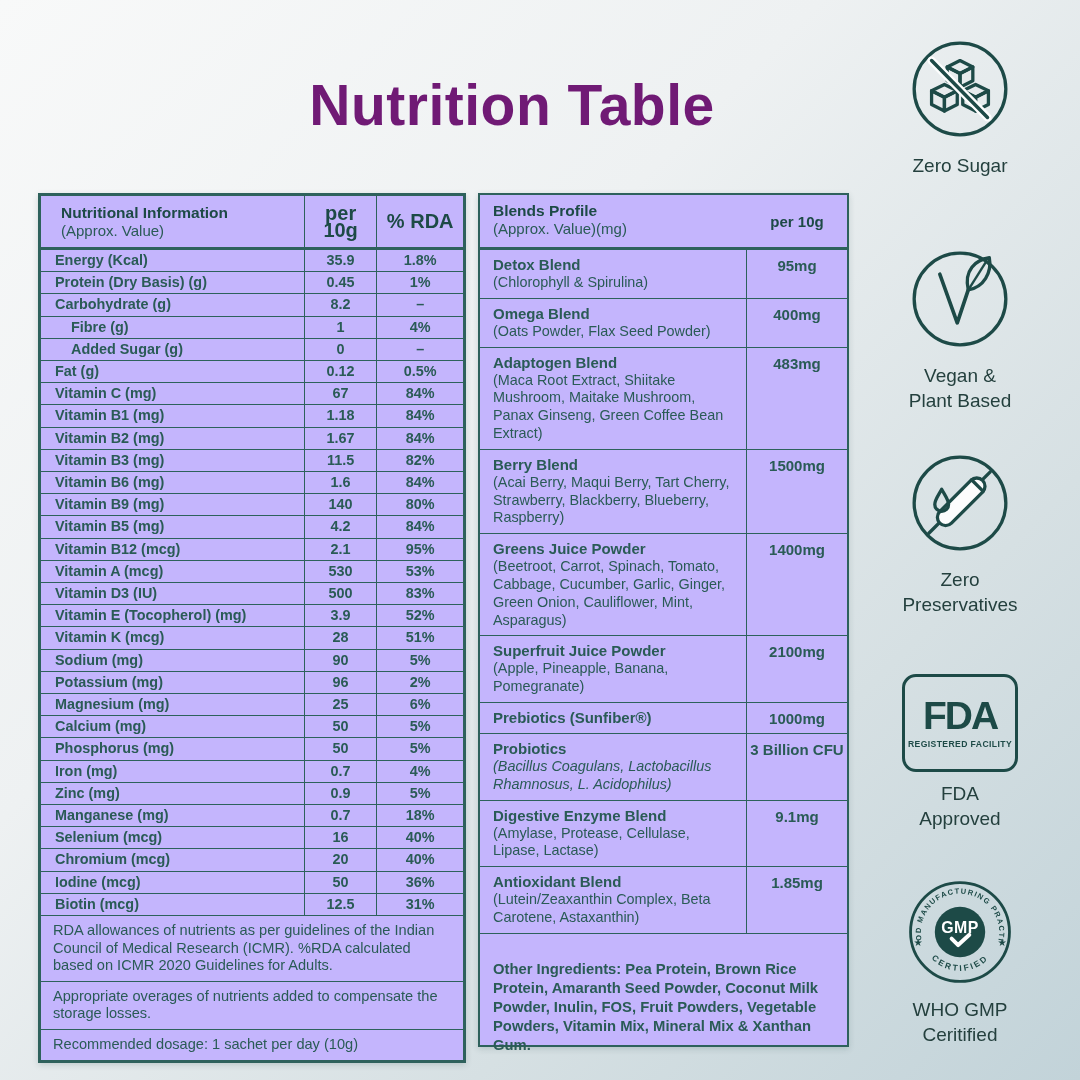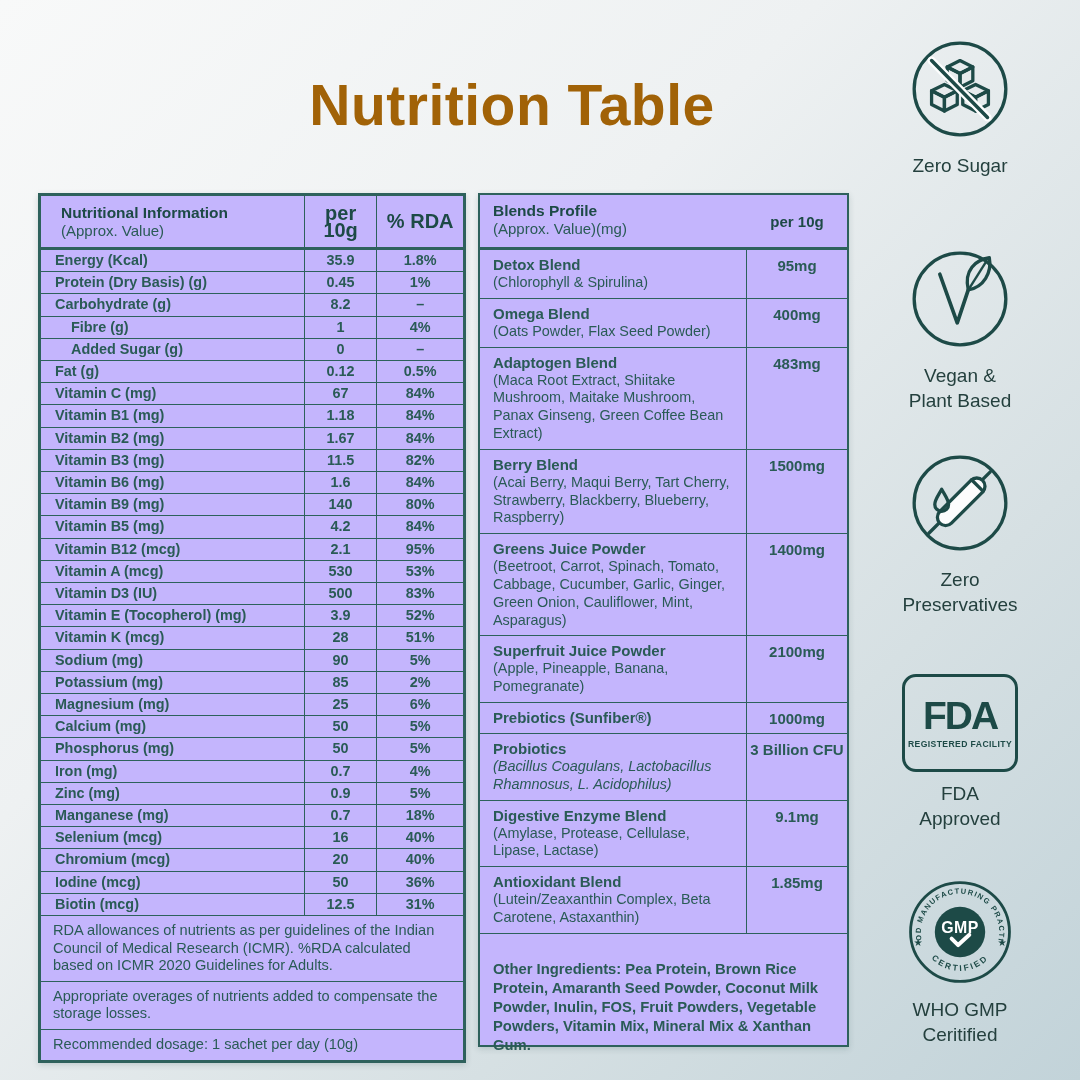--- a/index.html
+++ b/index.html
@@ -4,21 +4,21 @@
 <style>
   html,body{margin:0;padding:0;}
   body{
     width:1080px;height:1080px;position:relative;overflow:hidden;
     font-family:"Liberation Sans",sans-serif;
     background:linear-gradient(135deg,#f8f9f9 0%,#eef1f2 38%,#d6e0e3 72%,#c2d3d9 100%);
     color:#2a5b56;
   }
   .title{
     position:absolute;top:72px;left:0;width:1024px;text-align:center;
-    font-size:57px;font-weight:800;color:#a16207;letter-spacing:.5px;
+    font-size:57px;font-weight:800;color:#701a75;letter-spacing:.5px;
   }
   .panel{
     position:absolute;background:#c4b5fd;border:2px solid #2e615c;
     box-shadow:0 2px 6px rgba(40,70,70,.18);
   }
   
   .nutri-panel{left:38px;top:193px;width:424px;}
   table.nutri{border-collapse:collapse;width:100%;}
   .nutri th,.nutri td{border:1px solid #2e615c;}
   .nutri thead th{border-bottom:3px solid #2e615c;padding:8px 6px;vertical-align:middle;}
@@ -168,21 +168,21 @@
           <td class="val">28</td>
           <td class="rda">51%</td>
         </tr>
         <tr>
           <td class="lbl">Sodium (mg)</td>
           <td class="val">90</td>
           <td class="rda">5%</td>
         </tr>
         <tr>
           <td class="lbl">Potassium (mg)</td>
-          <td class="val">85</td>
+          <td class="val">96</td>
           <td class="rda">2%</td>
         </tr>
         <tr>
           <td class="lbl">Magnesium (mg)</td>
           <td class="val">25</td>
           <td class="rda">6%</td>
         </tr>
         <tr>
           <td class="lbl">Calcium (mg)</td>
           <td class="val">50</td>

